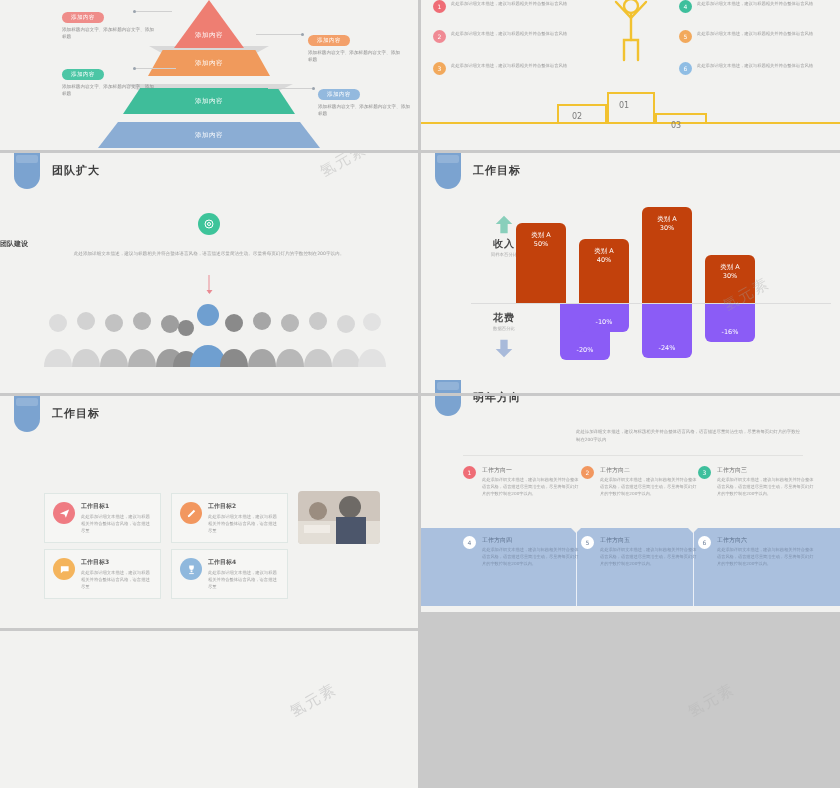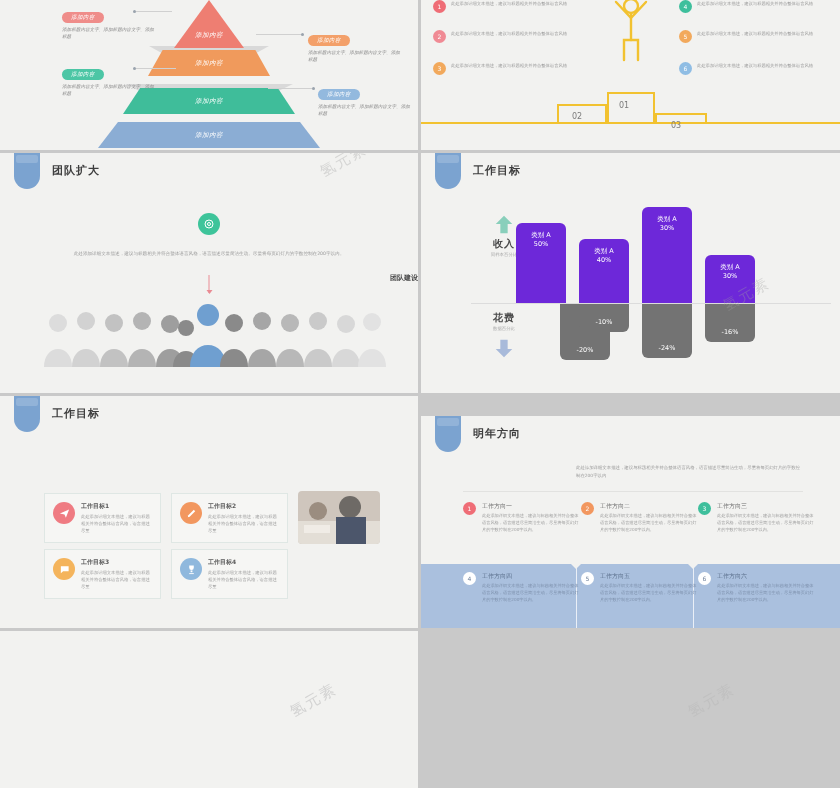--- a/index.html
+++ b/index.html
@@ -23,21 +23,21 @@
     content:""; position:absolute; left:2px; top:2px; right:2px; height:8px;
     background: rgba(255,255,255,.18); border-radius:2px;
   }
   .slide-title {
     position: absolute; left: 52px; top: 10px;
     font-size: 11px; font-weight: bold; color: #3e3e3e;
     letter-spacing: 1px; font-family: "DejaVu Sans", sans-serif;
   }
 
   
-  #slide1 { left: 0; top: 0; width: 418px; height: 150px; font-style: italic; }
+  #slide1 { left: 0; top: 0; width: 418px; height: 150px; }
   .pyr-wrap { position: absolute; left: 0; top: 0; width: 418px; height: 150px; }
   .pyr-level {
     position: absolute; left: 50%; transform: translateX(-50%);
     display: flex; align-items: center; justify-content: center;
     color: #fff; font-size: 6.5px; letter-spacing: .5px;
     font-family: "DejaVu Sans", sans-serif;
   }
   .pyr-shadow{ position:absolute; left:50%; transform:translateX(-50%);
     background:#d9d9d9; }
 
@@ -76,46 +76,45 @@
   .figure { position: absolute; }
 
   
   #slide3 { left: 0; top: 153px; width: 418px; height: 240px; }
   .team-icon {
     position: absolute; left: 50%; transform: translateX(-50%); top: 60px;
     width: 22px; height: 22px; border-radius: 50%; background: #3ec49a;
     display: flex; align-items: center; justify-content: center;
   }
   .team-head {
-    position: absolute; left: 0; top: 86px; width: 100%; text-align: right;
+    position: absolute; left: 0; top: 86px; width: 100%; text-align: left;
     font-size: 7px; font-weight: bold; color: #4a4a4a;
     font-family: "DejaVu Sans", sans-serif;
-    margin-top: 34px;
   }
   .team-body {
     position: absolute; left: 50%; transform: translateX(-50%); top: 97px;
     width: 290px; text-align: center; font-size: 4.6px; line-height: 1.75;
     color: #9b9b9b; font-family: "DejaVu Sans", sans-serif;
   }
   .team-arrow { position: absolute; left: 50%; transform: translateX(-50%); top: 122px;
     width: 1px; height: 18px; background: #e98b93; }
   .team-arrow::after{ content:""; position:absolute; left:-2.5px; bottom:-1px;
     border-left:3px solid transparent; border-right:3px solid transparent;
     border-top:4px solid #e98b93; }
   .crowd { position: absolute; left: 0; bottom: 26px; width: 418px; height: 66px; }
 
   
   #slide4 { left: 421px; top: 153px; width: 419px; height: 240px; }
   .chart-area { position: absolute; left: 50px; top: 42px; width: 360px; height: 180px; }
   .zeroline { position: absolute; left: 0; width: 360px; height: 1px; background: #dcdcdc; }
-  .bar-pos { position: absolute; background: #6d28d9; border-radius: 6px 6px 0 0;
+  .bar-pos { position: absolute; background: #c2410c; border-radius: 6px 6px 0 0;
     display:flex; flex-direction:column; align-items:center; justify-content:flex-start;
     padding-top: 8px; color:#fff; font-size:6.5px; line-height:1.45;
     font-family: "DejaVu Sans", sans-serif; }
-  .bar-neg { position: absolute; background: #737373; border-radius: 0 0 6px 6px;
+  .bar-neg { position: absolute; background: #8b5cf6; border-radius: 0 0 6px 6px;
     display:flex; align-items:flex-end; justify-content:center;
     padding-bottom: 6px; color:#fff; font-size:6.5px;
     font-family: "DejaVu Sans", sans-serif; }
   .axis-label { position: absolute; text-align: center; width: 70px; }
   .axis-label .big { font-size: 10px; font-weight: bold; color: #4a4a4a;
     font-family: "DejaVu Sans", sans-serif; letter-spacing: 1px; }
   .axis-label .small { font-size: 4.4px; color: #a6a6a6; margin-top: 1px;
     font-family: "DejaVu Sans", sans-serif; }
   .arrow-up, .arrow-dn { position: absolute; left: 50%; transform: translateX(-50%); }
 
@@ -125,21 +124,21 @@
     display: flex; gap: 6px; padding: 8px 8px; }
   .goal-ic { flex: none; width: 22px; height: 22px; border-radius: 50%;
     display: flex; align-items: center; justify-content: center; }
   .goal-txt .gt { font-size: 6px; color: #5a5a5a; font-weight: bold;
     font-family: "DejaVu Sans", sans-serif; }
   .goal-txt .gd { font-size: 4.3px; line-height: 1.65; color: #a0a0a0; margin-top: 2px;
     font-family: "DejaVu Sans", sans-serif; }
   .photo { position: absolute; border-radius: 4px; overflow: hidden; }
 
   
-  #slide6 { left: 421px; top: 416px; width: 419px; height: 232px; padding-left: 8px; }
+  #slide6 { left: 421px; top: 380px; width: 419px; height: 232px; padding-left: 8px; }
   .intro { position: absolute; left: 155px; top: 48px; width: 225px;
     font-size: 4.4px; line-height: 1.8; color: #9b9b9b;
     font-family: "DejaVu Sans", sans-serif; }
   .grid-band { position: absolute; left: 0; background: #aac0de; }
   .dir-cell { position: absolute; display: flex; gap: 6px; width: 118px; }
   .dir-num { flex: none; width: 13px; height: 13px; border-radius: 50%;
     display: flex; align-items: center; justify-content: center;
     font-size: 6px; font-family: "DejaVu Sans", sans-serif; }
   .dir-t { font-size: 6px; color: #6d6d6d; font-family: "DejaVu Sans", sans-serif; }
   .dir-d { font-size: 4.2px; line-height: 1.65; color: #9e9e9e; margin-top: 2px;

